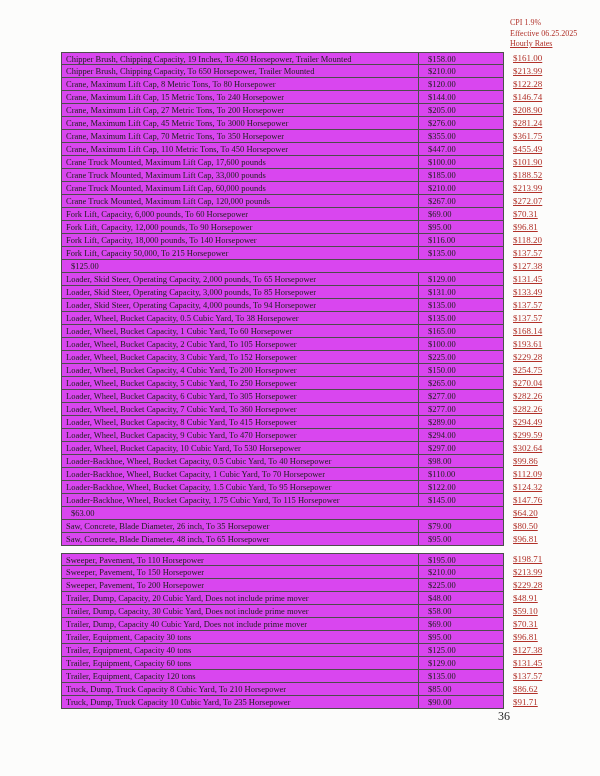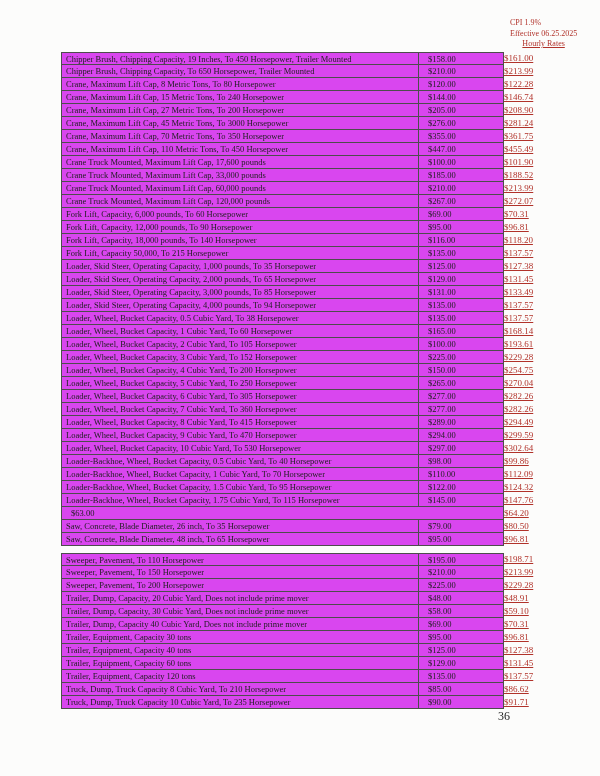--- a/index.html
+++ b/index.html
@@ -12,36 +12,36 @@
   body{width:600px;height:776px;background:#e8e8e8;}
   .page{
     position:relative;width:600px;height:776px;background:var(--paper);
     font-family:"Liberation Serif","DejaVu Serif",serif;
     font-size:8.5px;color:var(--ink);overflow:hidden;padding-left:14px;
   }
   .doc-header{
     position:absolute;left:510px;top:18px;
     color:var(--red);font-size:8px;line-height:10.5px;white-space:nowrap;
   }
-  .doc-header .u{text-decoration:underline;text-decoration-color:var(--red);text-align:center;}
+  .doc-header .u{text-decoration:underline;text-decoration-color:var(--red);}
   .rate-table{position:absolute;left:61px;top:52px;}
   .section{margin-bottom:7px;}
   .row{display:flex;align-items:stretch;height:13px;}
   .cells{
     width:443px;display:flex;box-sizing:border-box;
     border:1px solid var(--line);border-top:none;background:#d946ef;
   }
   .section .row:first-child .cells{border-top:1px solid var(--line);}
   .desc{
     width:357px;box-sizing:border-box;border-right:1px solid var(--line);
     padding-left:4px;line-height:12px;white-space:nowrap;overflow:hidden;
   }
   .price{flex:1;padding-left:9px;line-height:12px;white-space:nowrap;}
   .rate{
-    color:var(--red);font-size:9px;line-height:13px;
+    margin-left:9px;color:var(--red);font-size:9px;line-height:13px;
     text-decoration:underline;text-decoration-color:var(--red);
     text-underline-offset:1px;white-space:nowrap;
   }
   .pageno{position:absolute;left:498px;top:709px;font-size:12px;color:var(--ink);}
 </style>
 </head>
 <body>
 
 <div class="page">
 
@@ -160,21 +160,20 @@
         </div>
         <div class="row">
           <div class="cells">
             <div class="desc">Fork Lift, Capacity 50,000, To 215 Horsepower</div>
             <div class="price">$135.00</div>
           </div>
           <div class="rate">$137.57</div>
         </div>
         <div class="row">
           <div class="cells">
-            <div class="desc">Loader, Skid Steer, Operating Capacity, 1,000 pounds, To 35 Horsepower</div>
             <div class="price">$125.00</div>
           </div>
           <div class="rate">$127.38</div>
         </div>
         <div class="row">
           <div class="cells">
             <div class="desc">Loader, Skid Steer, Operating Capacity, 2,000 pounds, To 65 Horsepower</div>
             <div class="price">$129.00</div>
           </div>
           <div class="rate">$131.45</div>

